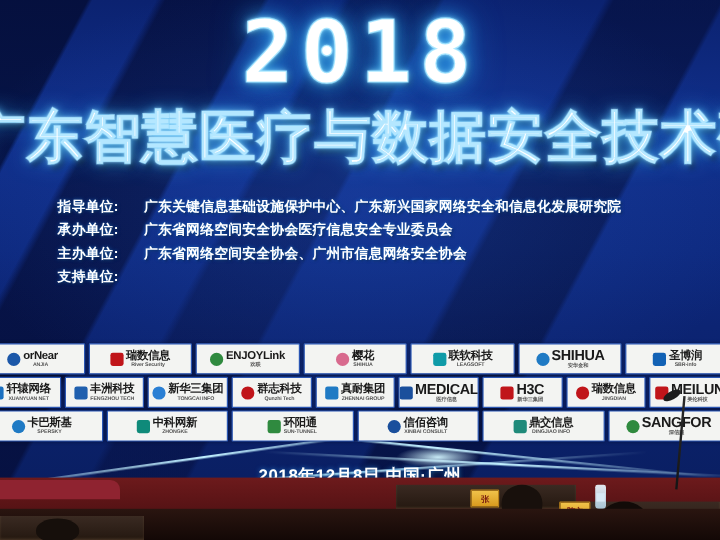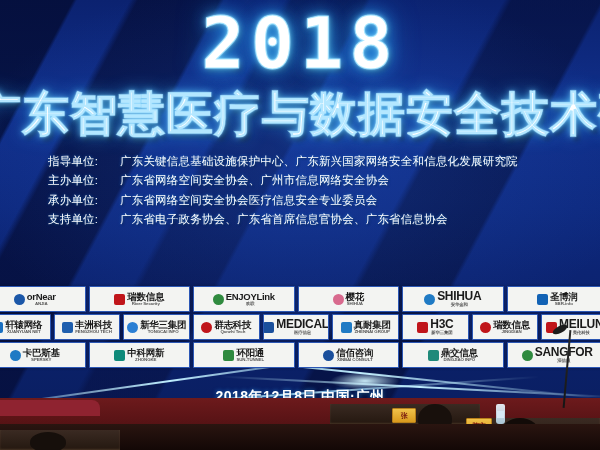--- a/index.html
+++ b/index.html
@@ -43,22 +43,22 @@
     font-size:47px;font-weight:700;color:#fff;letter-spacing:1px;
     line-height:56px;white-space:nowrap;
     text-shadow:
       0 0 2px #cfeeff, 0 0 7px #63c8ff, 0 0 18px #2b96e4,
       3px 4px 4px rgba(0,0,0,.5);
     -webkit-text-stroke:1px rgba(130,215,255,.6);
   }
 
   
   .orgs{
-    position:absolute;left:48px;top:152px;width:540px;
-    color:#fff;font-size:11.5px;font-weight:400;line-height:19.4px;
+    position:absolute;left:48px;top:164px;width:540px;
+    color:#fff;font-size:11.5px;font-weight:700;line-height:19.4px;
     text-shadow:0 0 3px rgba(30,120,220,.9),1px 1px 2px rgba(0,0,0,.6);
     letter-spacing:.2px;
   }
   .orgrow{display:flex;align-items:baseline;white-space:nowrap;}
   .orglab{width:72px;flex:0 0 72px;}
   .orgval{flex:1;}
 
   
   .grid{position:absolute;left:-16px;top:286px;width:624px;}
   .grow{display:flex;height:26px;margin-bottom:2px;gap:3px;}
@@ -128,30 +128,29 @@
   <div class="year">2018</div>
 
   <div class="title">广东智慧医疗与数据安全技术研讨</div>
 
   <div class="orgs">
     <div class="orgrow">
       <div class="orglab">指导单位:</div>
       <div class="orgval">广东关键信息基础设施保护中心、广东新兴国家网络安全和信息化发展研究院</div>
     </div>
     <div class="orgrow">
+      <div class="orglab">承办单位:</div>
+      <div class="orgval">广东省网络空间安全协会医疗信息安全专业委员会</div>
+    </div>
+    <div class="orgrow">
       <div class="orglab">主办单位:</div>
       <div class="orgval">广东省网络空间安全协会、广州市信息网络安全协会</div>
     </div>
     <div class="orgrow">
-      <div class="orglab">承办单位:</div>
-      <div class="orgval">广东省网络空间安全协会医疗信息安全专业委员会</div>
-    </div>
-    <div class="orgrow">
       <div class="orglab">支持单位:</div>
-      <div class="orgval">广东省电子政务协会、广东省首席信息官协会、广东省信息协会</div>
     </div>
   </div>
 
   <div class="grid">
     <div class="grow" id="r0">
         <div class="tile">
           <div class="mk c" style="background: rgb(27, 87, 168);"></div>
           <div class="tx">
             <div class="cn">orNear</div>
             <div class="en">ANJIA</div>
@@ -171,20 +170,27 @@
             <div class="en">欢联</div>
           </div>
         </div>
         <div class="tile">
           <div class="mk c" style="background: rgb(216, 106, 142);"></div>
           <div class="tx">
             <div class="cn">樱花</div>
             <div class="en">SHIHUA</div>
           </div>
         </div>
+        <div class="tile">
+          <div class="mk" style="background: rgb(15, 155, 168);"></div>
+          <div class="tx">
+            <div class="cn">联软科技</div>
+            <div class="en">LEAGSOFT</div>
+          </div>
+        </div>
         <div class="tile big">
           <div class="mk c" style="background: rgb(31, 122, 196);"></div>
           <div class="tx">
             <div class="cn">SHIHUA</div>
             <div class="en">安华金和</div>
           </div>
         </div>
         <div class="tile">
           <div class="mk" style="background: rgb(18, 98, 181);"></div>
           <div class="tx">
@@ -215,32 +221,32 @@
             <div class="en">TONGCAI INFO</div>
           </div>
         </div>
         <div class="tile">
           <div class="mk c" style="background: rgb(192, 21, 26);"></div>
           <div class="tx">
             <div class="cn">群志科技</div>
             <div class="en">Qunzhi Tech</div>
           </div>
         </div>
+        <div class="tile">
+          <div class="mk" style="background: rgb(31, 122, 196);"></div>
+          <div class="tx">
+            <div class="cn">真耐集团</div>
+            <div class="en">ZHENNAI GROUP</div>
+          </div>
+        </div>
         <div class="tile big">
           <div class="mk" style="background: rgb(26, 79, 156);"></div>
           <div class="tx">
             <div class="cn">MEDICAL</div>
             <div class="en">医疗信息</div>
-          </div>
-        </div>
-        <div class="tile">
-          <div class="mk" style="background: rgb(31, 122, 196);"></div>
-          <div class="tx">
-            <div class="cn">真耐集团</div>
-            <div class="en">ZHENNAI GROUP</div>
           </div>
         </div>
         <div class="tile big">
           <div class="mk" style="background: rgb(192, 21, 26);"></div>
           <div class="tx">
             <div class="cn">H3C</div>
             <div class="en">新华三集团</div>
           </div>
         </div>
         <div class="tile">

